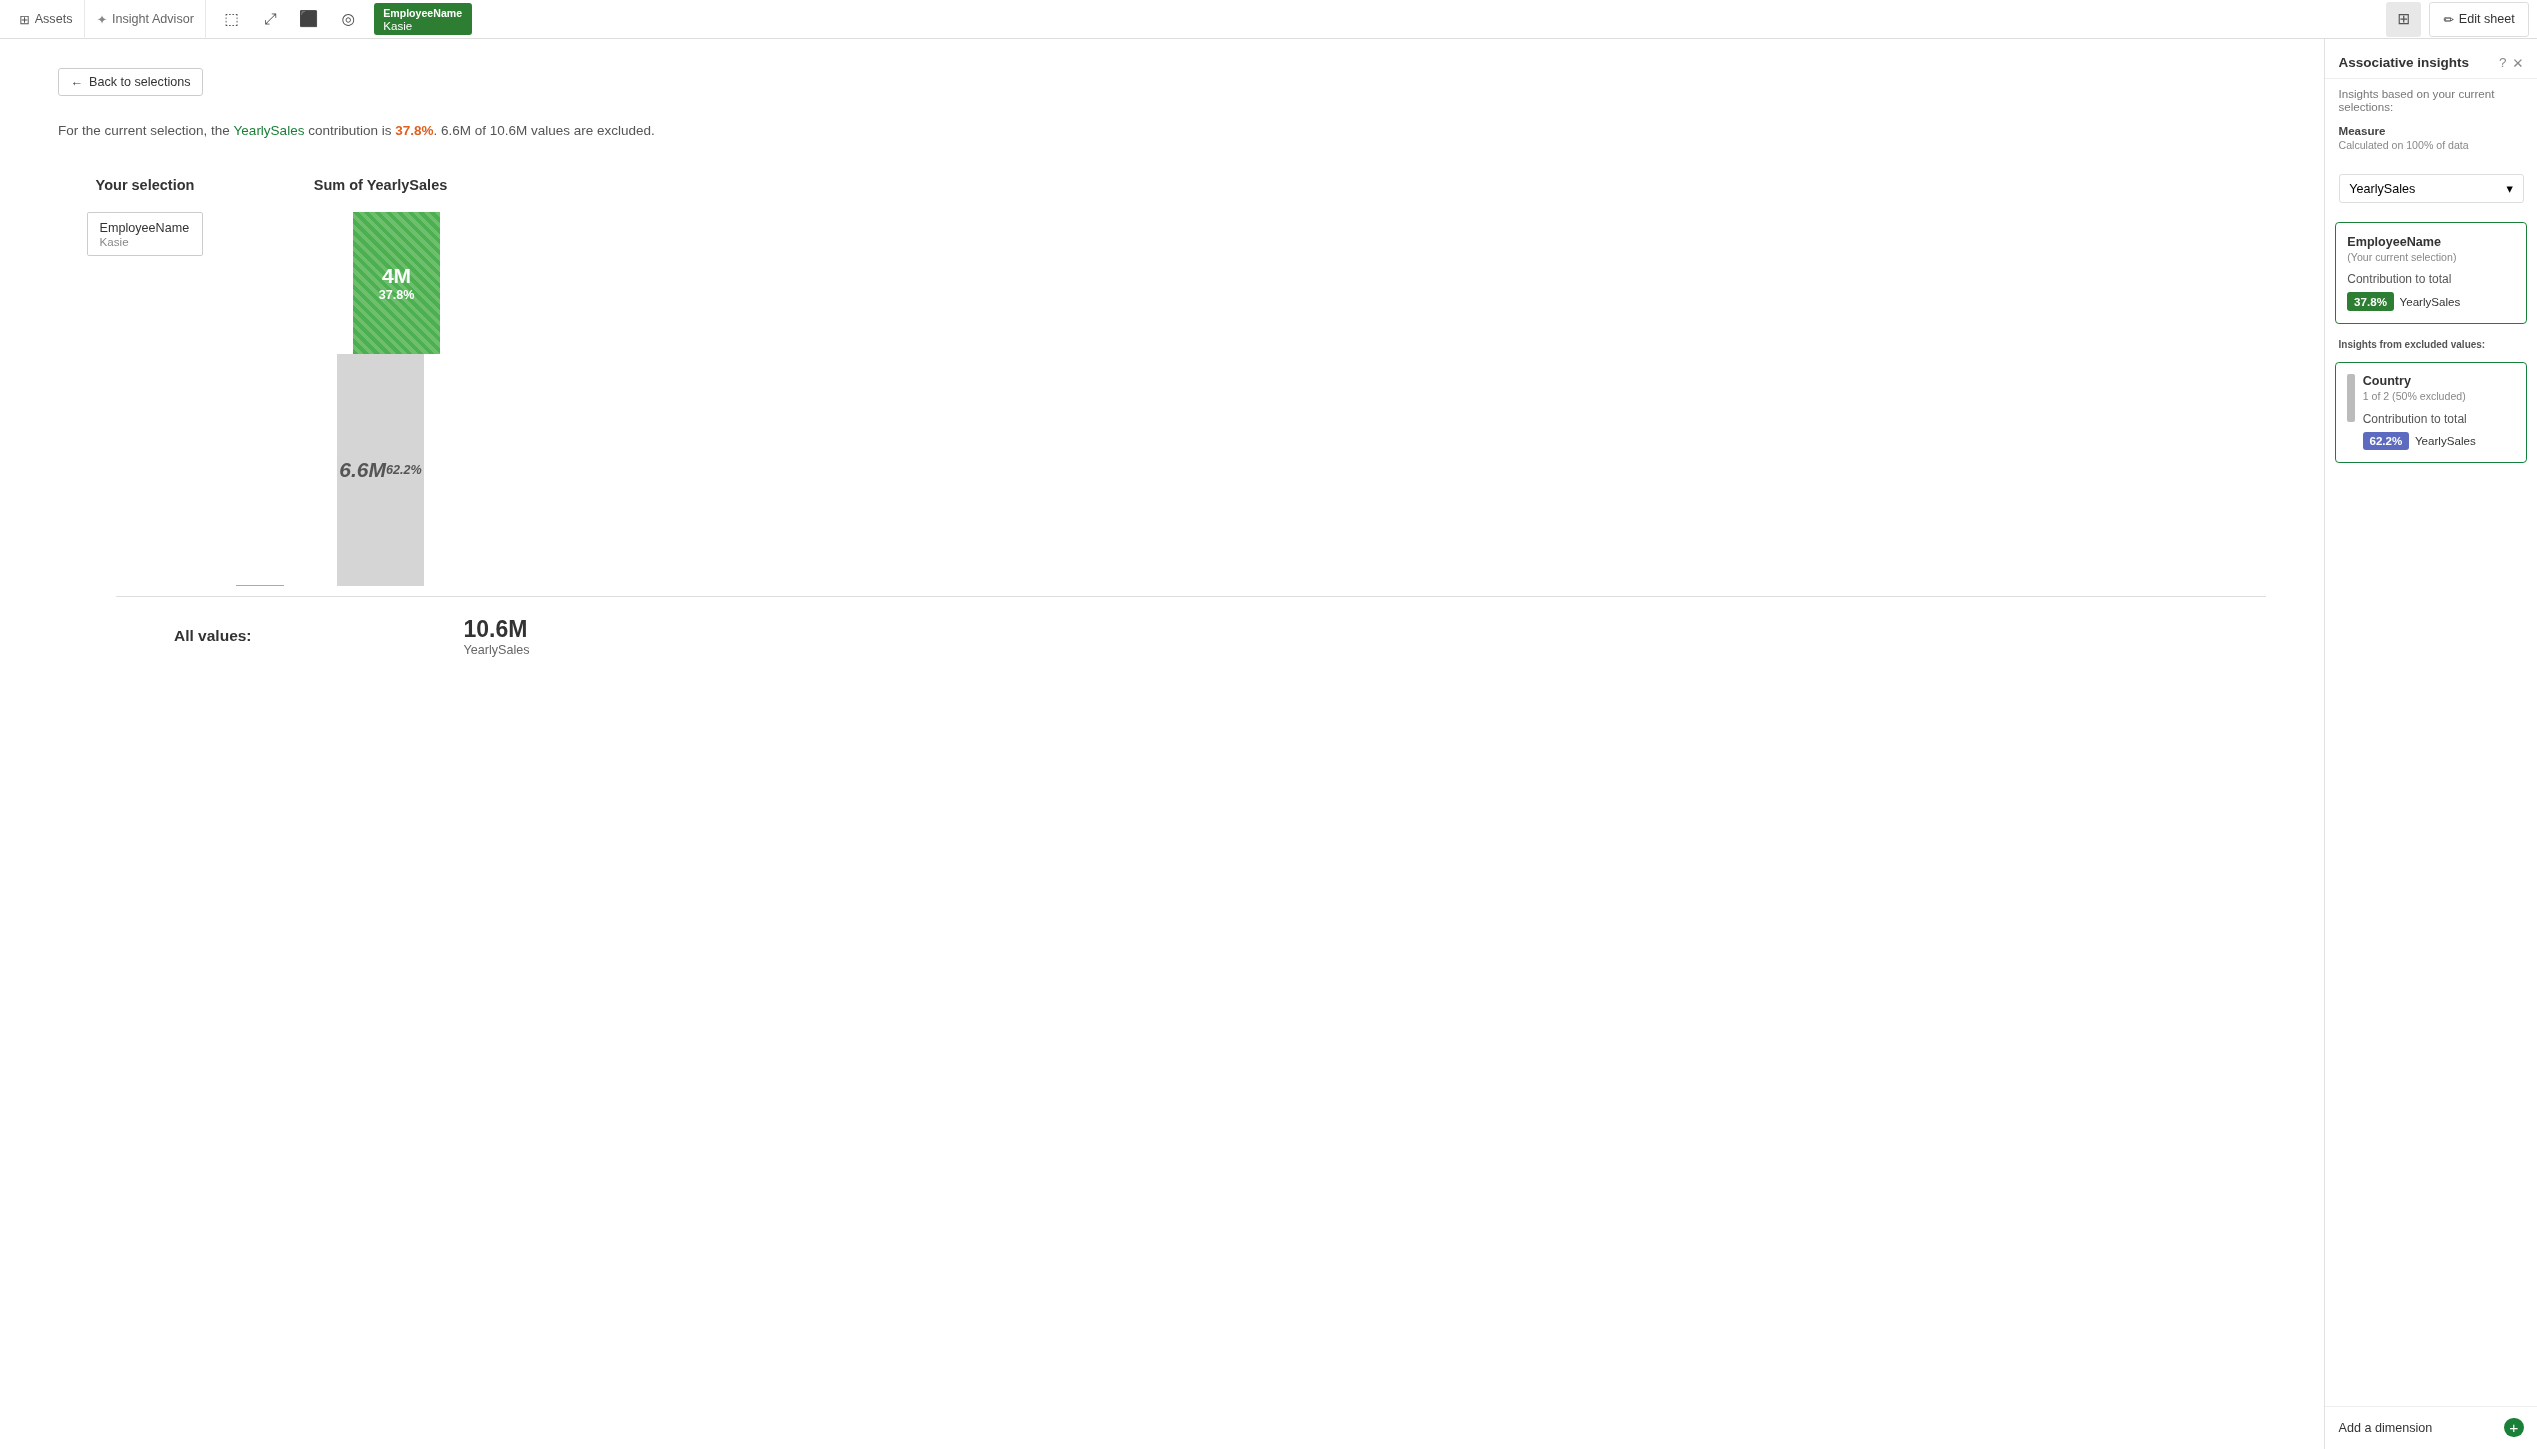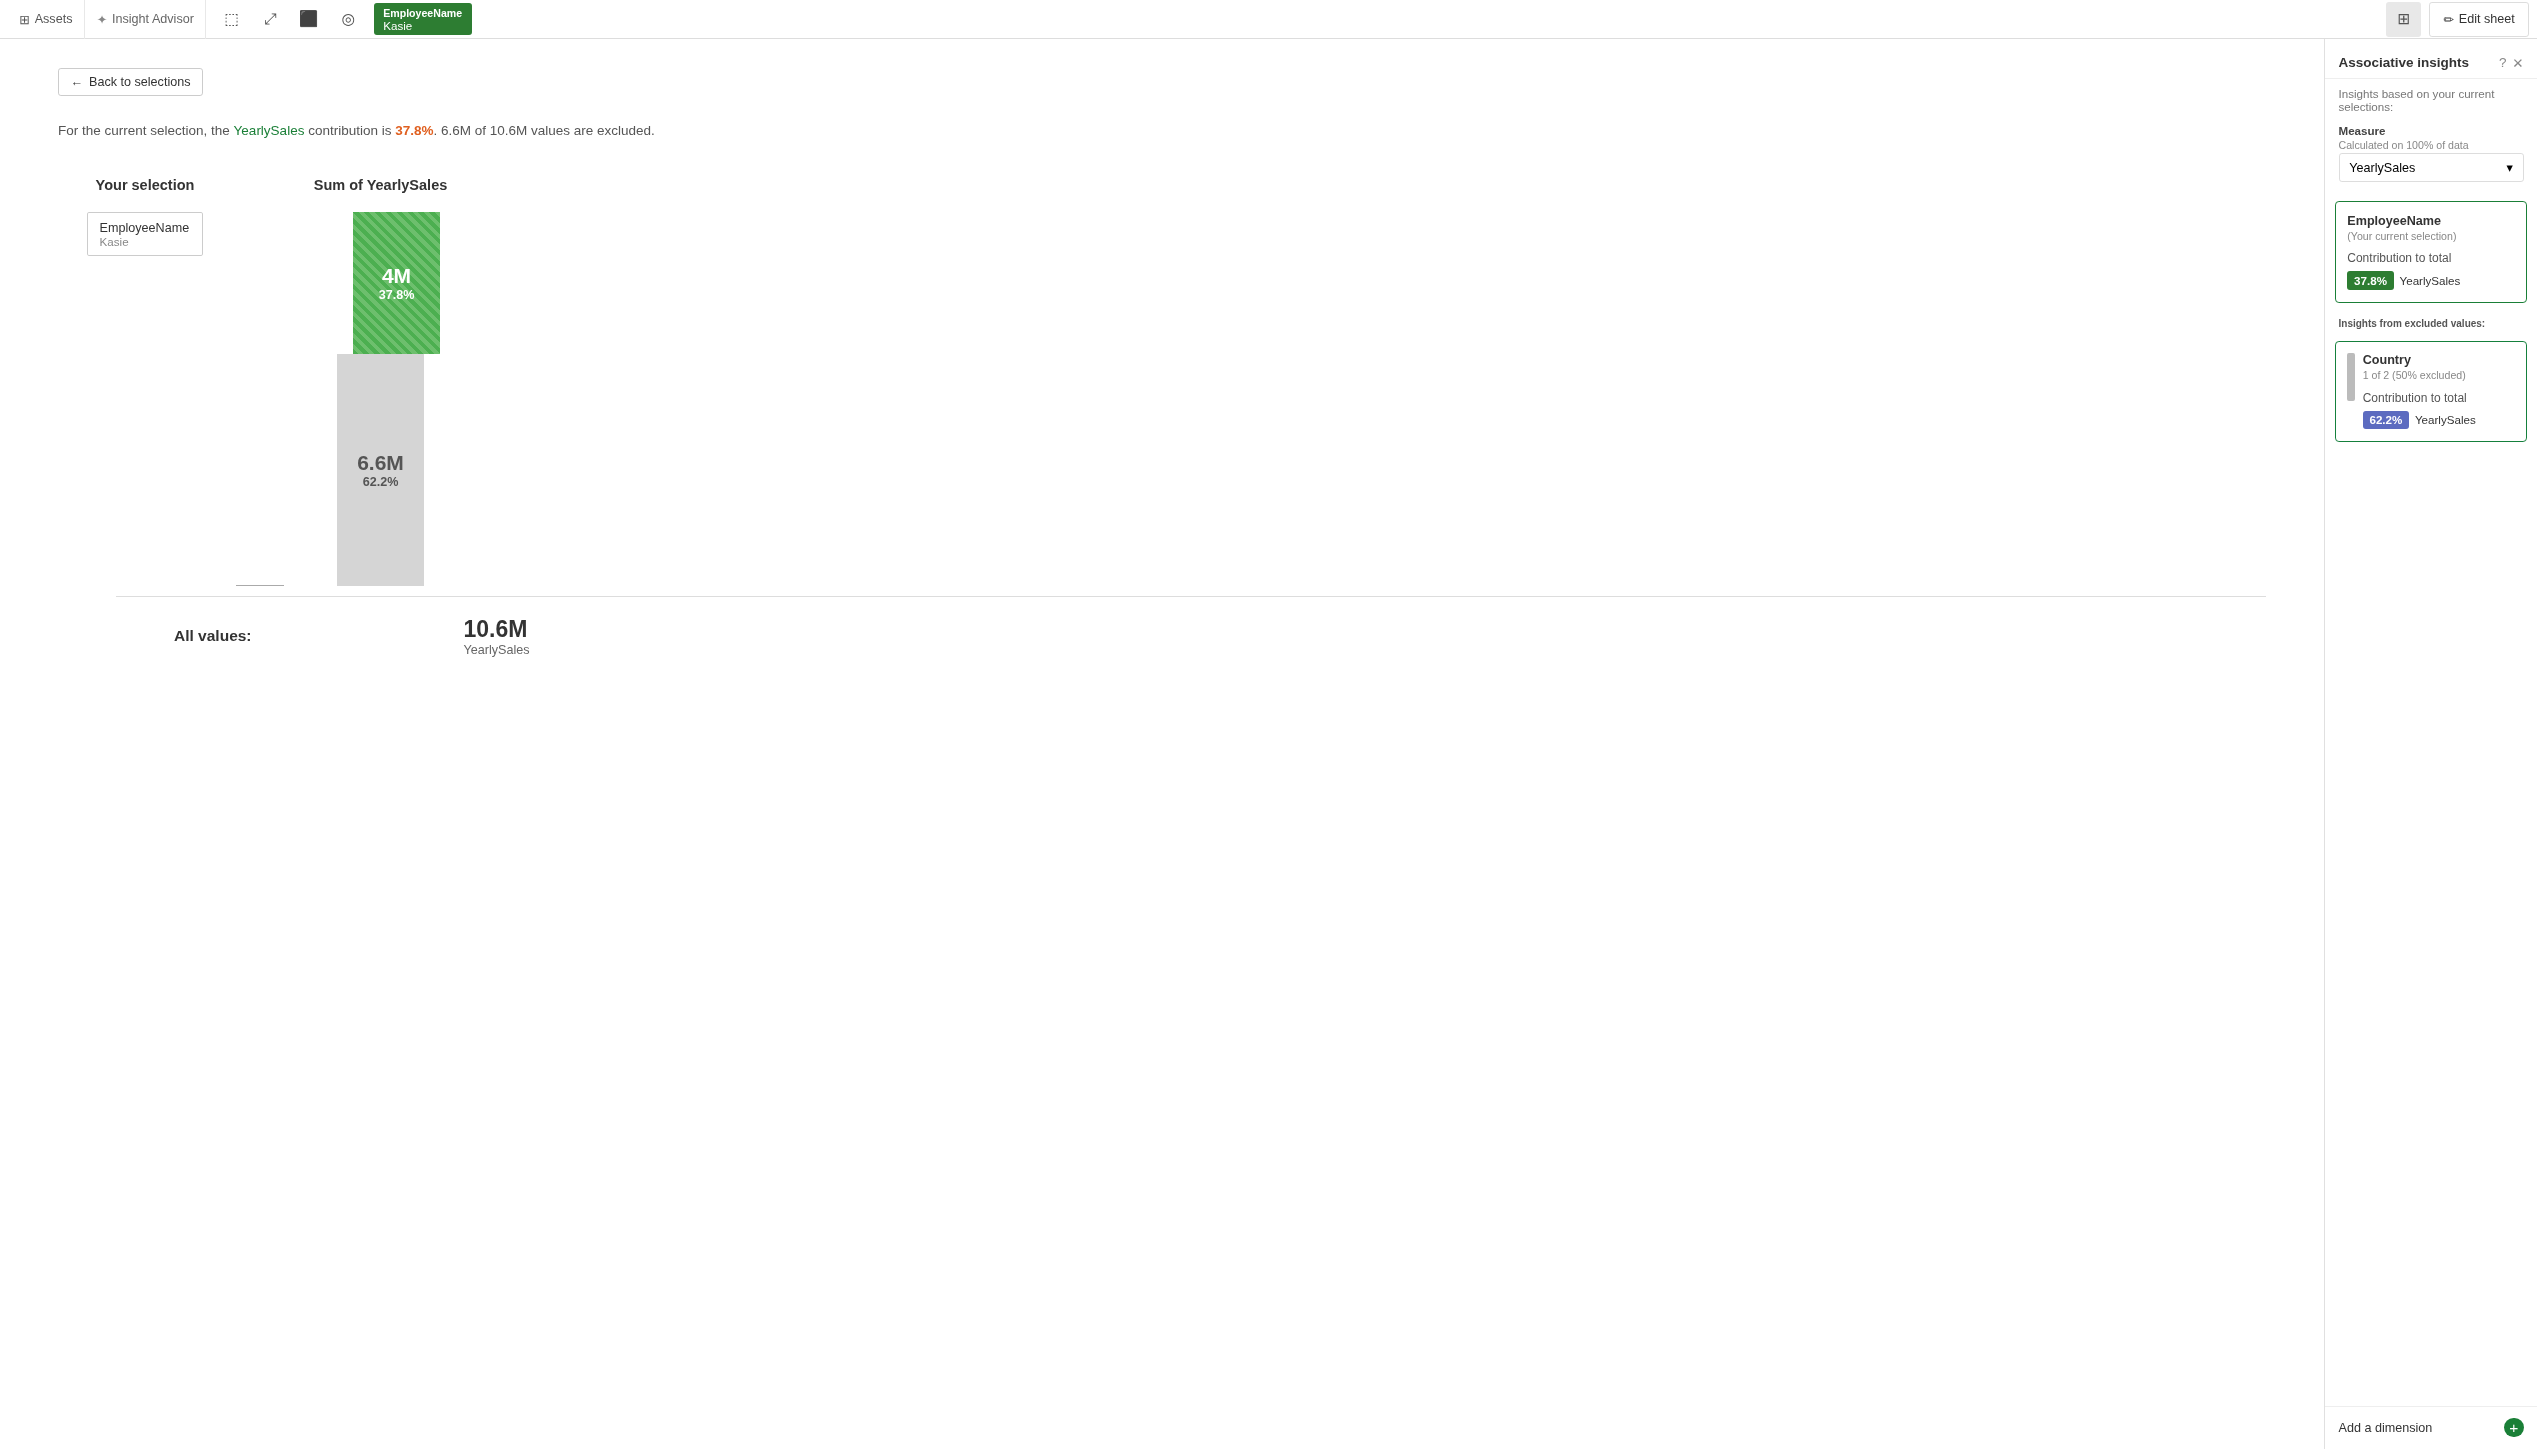--- a/index.html
+++ b/index.html
@@ -90,22 +90,22 @@
         #6dbf6d 7.7px
       );
       width: 100%; display: flex; flex-direction: column; align-items: center; justify-content: center;
       color: #fff; font-weight: 600; padding: 19.3px 0;
     }
     .bar-top .bar-val { font-size: 21px; font-weight: 700; }
     .bar-top .bar-pct { font-size: 12.6px; }
 
     .bar-bottom {
       background: #d5d5d5; width: 100%;
-      display: flex; flex-direction: column; align-items: center; justify-content: center;
-      color: #555; font-weight: 600; padding: 39px 0;
+      display: flex; flex-direction: row; align-items: center; justify-content: center;
+      color: #555; font-weight: 600; padding: 39px 0; font-style: italic;
     }
     .bar-bottom .bar-val { font-size: 21px; font-weight: 700; }
     .bar-bottom .bar-pct { font-size: 12.6px; }
 
     
     .all-values-row {
       display: flex; align-items: center; border-top: 1px solid #ddd; padding-top: 19.3px; margin-top: 9.7px;
       padding-left: 58px; gap: 77px;
     }
     .all-values-label { font-size: 15.5px; font-weight: 600; color: #333; }
@@ -134,21 +134,21 @@
     .panel-title { font-size: 13.5px; font-weight: 600; color: #333; }
     .panel-icons { display: flex; gap: 5.8px; }
     .panel-icon-btn { cursor: pointer; color: #888; font-size: 13.5px; }
 
     .panel-subtitle {
       font-size: 11.6px; color: #777; padding: 7.7px 13.5px 11.6px;
     }
 
     .measure-section { padding: 0 13.5px 11.6px; }
     .measure-label { font-size: 11.6px; font-weight: 600; color: #444; margin-bottom: 1.9px; }
-    .measure-sublabel { font-size: 10.6px; color: #888; margin-bottom: 2px; }
+    .measure-sublabel { font-size: 10.6px; color: #888; margin-bottom: 23px; }
     .measure-select {
       width: 100%; border: 1px solid #ddd; border-radius: 2.9px;
       padding: 5.8px 9.7px; font-size: 12.6px; background: #fff; cursor: pointer;
       display: flex; align-items: center; justify-content: space-between;
     }
 
     .insight-card {
       margin: 7.7px 9.7px; border: 1.9px solid #1a7f37; border-radius: 3.9px;
       padding: 11.6px; background: #fff;
     }

